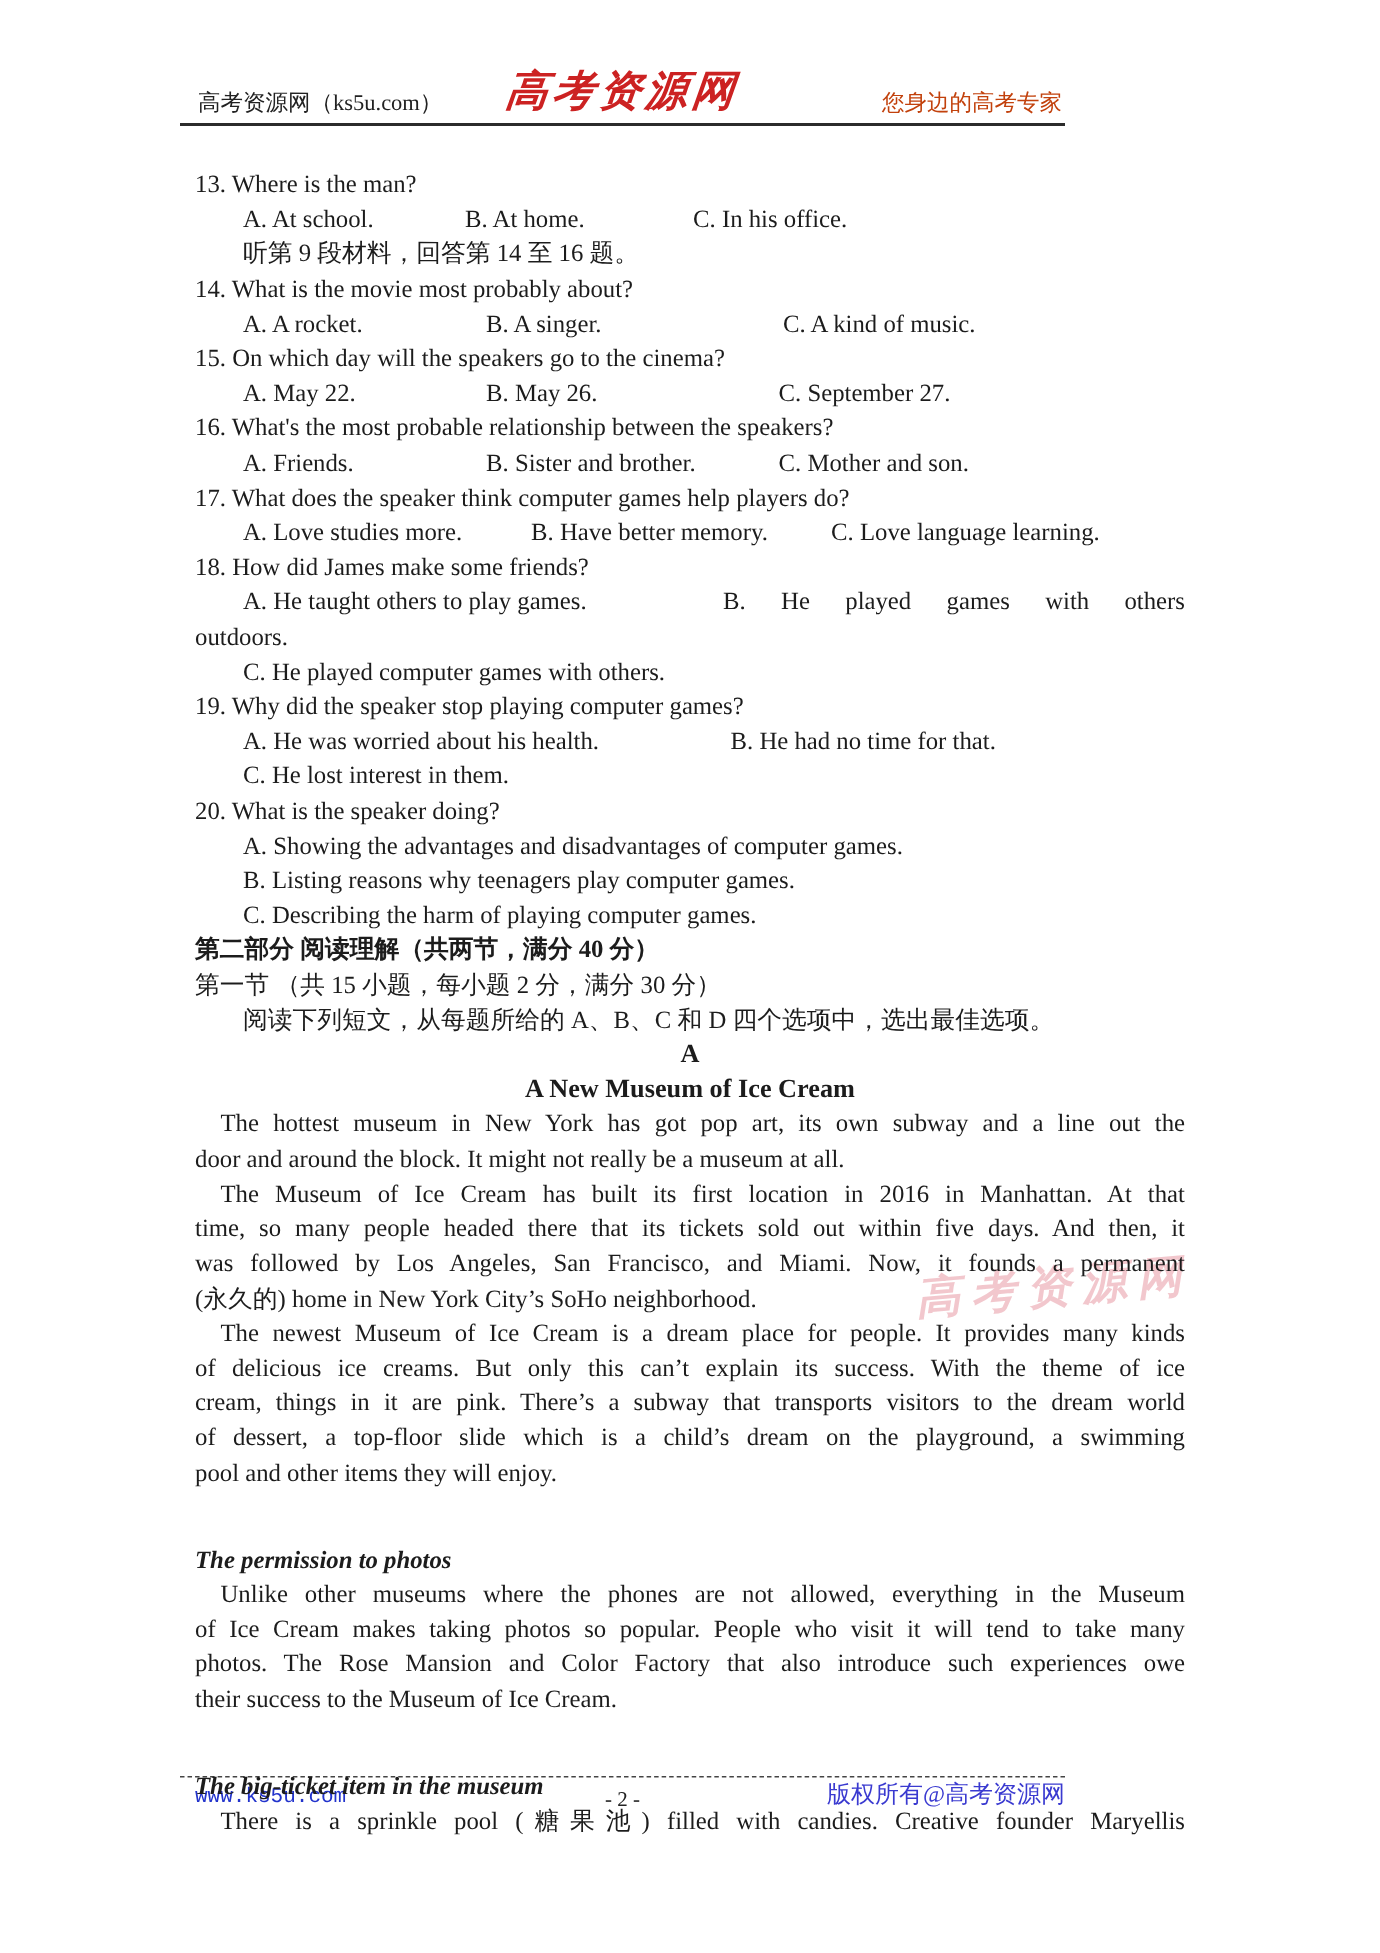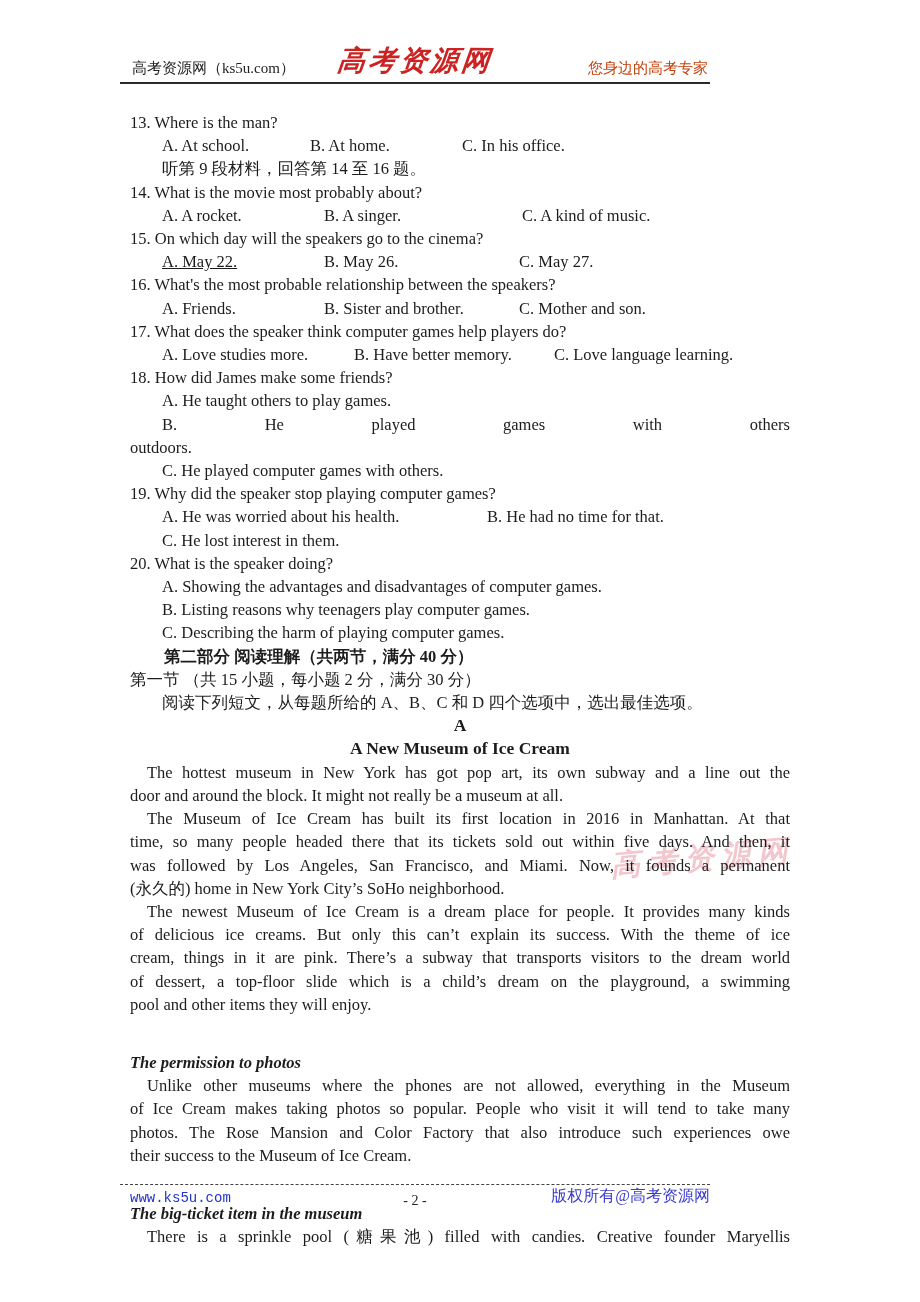--- a/index.html
+++ b/index.html
@@ -30,27 +30,27 @@
     font-size:30px;font-weight:bold;font-style:italic;letter-spacing:7px;
     transform:rotate(-5deg);white-space:nowrap;
   }
   
   .content{
     position:absolute;left:130px;top:111px;width:660px;z-index:1;
     font-size:16.5px;line-height:23.2px;
   }
   .l{min-height:23.2px;}
   .ind{padding-left:32px;}
-  .bold{font-weight:bold;margin-left:34px;}
+  .bold{font-weight:bold;}
   .cb{text-align:center;font-weight:bold;font-size:17.5px;}
   .bi{font-weight:bold;font-style:italic;margin-top:35px;}
   .jf{text-align:justify;text-align-last:justify;}
   .fl{text-indent:17px;}
   .col{display:inline-block;vertical-align:top;}
-  .optflex{display:flex;flex-direction:column;}
+  .optflex{display:flex;}
   .optflex .oa{width:320px;flex:none;}
   .optflex .ob{flex:1;text-align:justify;text-align-last:justify;}
   
   .footer{
     position:absolute;left:120px;right:126px;top:1184px;height:30px;
     border-top:1px dashed #444;
   }
   .footer-left{
     position:absolute;left:10px;top:5px;
     font-family:"Liberation Mono","DejaVu Sans Mono",monospace;
@@ -75,21 +75,21 @@
 
   <span class="watermark">高考资源网</span>
 
   <div class="content" id="content">
       <div class="l">13. Where is the man?</div>
       <div class="l ind"><span class="col" style="width: 148px;">A. At school.</span><span class="col" style="width: 152px;">B. At home.</span><span class="col">C. In his office.</span></div>
       <div class="l ind">听第 9 段材料，回答第 14 至 16 题。</div>
       <div class="l">14. What is the movie most probably about?</div>
       <div class="l ind"><span class="col" style="width: 162px;">A. A rocket.</span><span class="col" style="width: 198px;">B. A singer.</span><span class="col">C. A kind of music.</span></div>
       <div class="l">15. On which day will the speakers go to the cinema?</div>
-      <div class="l ind"><span class="col" style="width: 162px; text-decoration: underline;">A. May 22.</span><span class="col" style="width: 195px;">B. May 26.</span><span class="col">C. May 27.</span></div>
+      <div class="l ind"><span class="col" style="width: 162px;">A. May 22.</span><span class="col" style="width: 195px;">B. May 26.</span><span class="col">C. September 27.</span></div>
       <div class="l">16. What's the most probable relationship between the speakers?</div>
       <div class="l ind"><span class="col" style="width: 162px;">A. Friends.</span><span class="col" style="width: 195px;">B. Sister and brother.</span><span class="col">C. Mother and son.</span></div>
       <div class="l">17. What does the speaker think computer games help players do?</div>
       <div class="l ind"><span class="col" style="width: 192px;">A. Love studies more.</span><span class="col" style="width: 200px;">B. Have better memory.</span><span class="col">C. Love language learning.</span></div>
       <div class="l">18. How did James make some friends?</div>
       <div class="l ind optflex">
         <span class="oa">A. He taught others to play games.</span>
         <span class="ob">B. He played games with others</span>
       </div>
       <div class="l">outdoors.</div>

